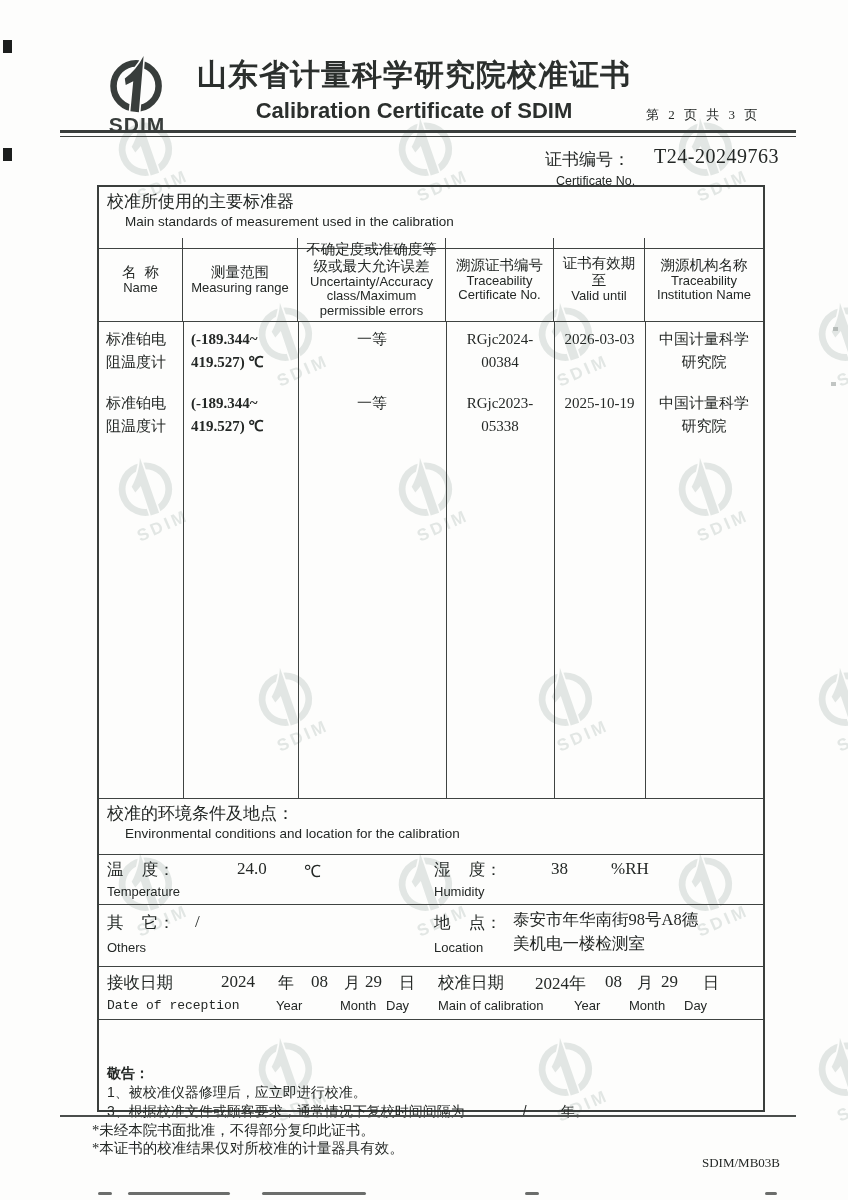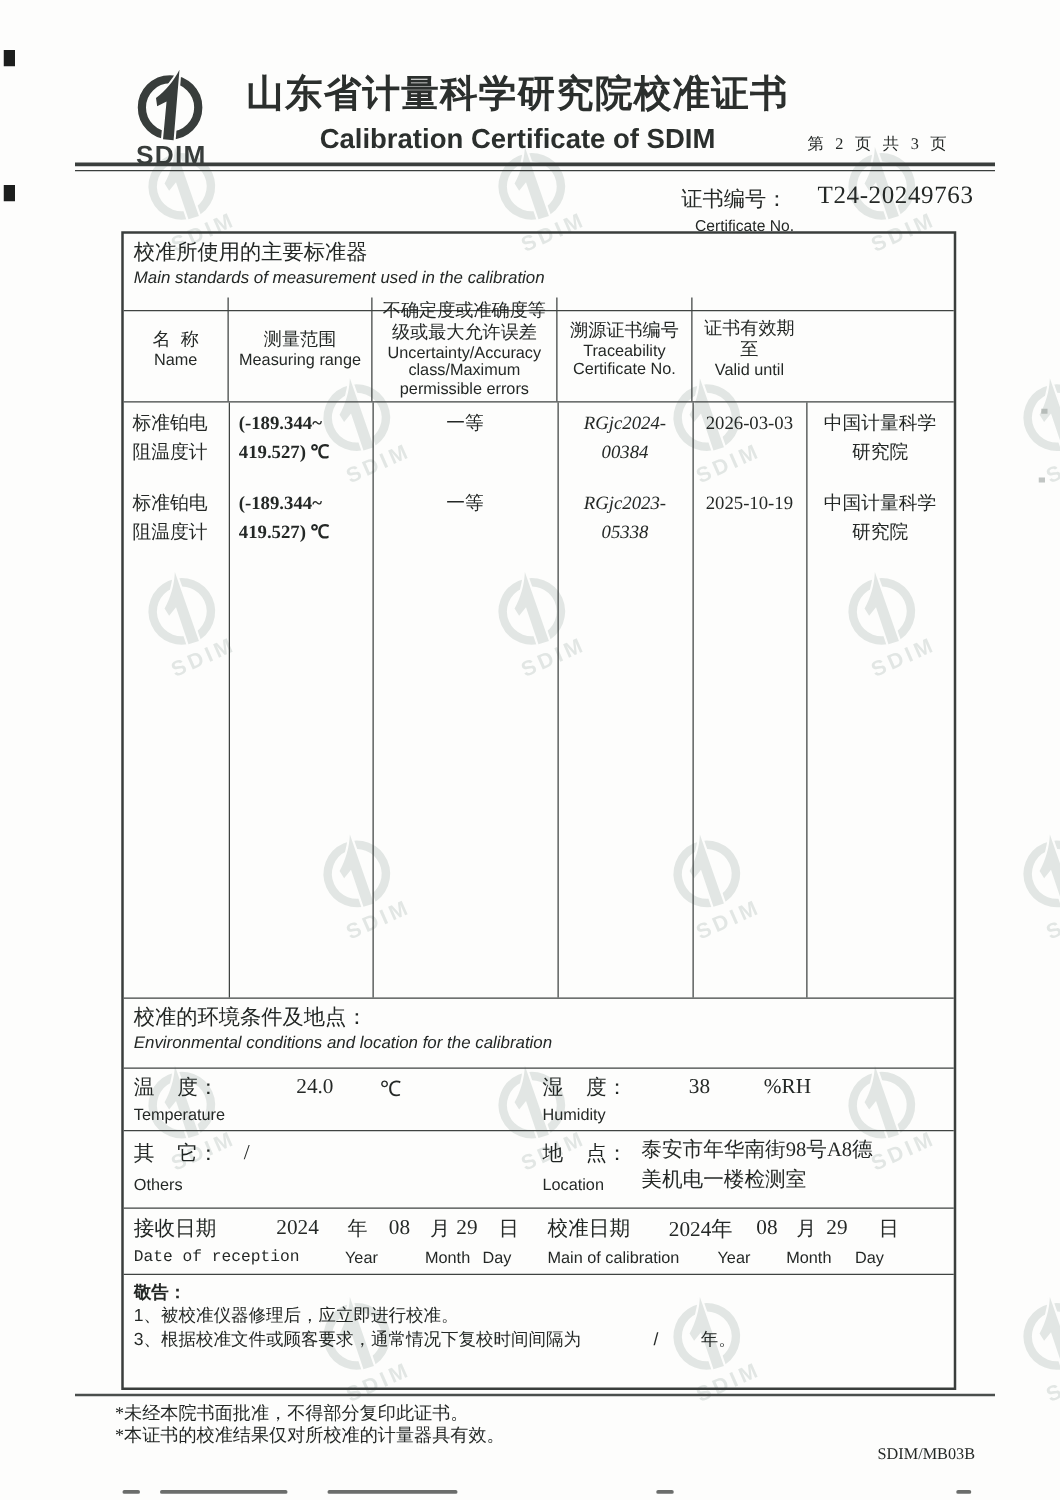--- a/index.html
+++ b/index.html
@@ -37,55 +37,55 @@
   .certno-en{position:absolute;left:556px;top:174px;
     font-family:"Liberation Sans",sans-serif;font-size:12.5px;}
   
   .main-table{position:absolute;left:97px;top:185px;width:664px;height:923px;
     border:2px solid #3a3e3c;box-sizing:content-box;}
   .trow{position:absolute;left:0;width:664px;box-sizing:border-box;
     border-bottom:1.5px solid #3f4341;}
   .sec-title-zh{font-family:"Liberation Sans",sans-serif;font-size:17px;
     color:#222624;padding:3px 0 0 8px;}
   .sec-title-en{font-family:"Liberation Sans",sans-serif;font-size:13.5px;
-    padding:1px 0 0 8px;font-style:italic;}
+    padding:1px 0 0 26px;}
   .row-sec1{top:0;height:62px;}
   .row-colhead{top:51px;height:84px;display:flex;}
   .col{box-sizing:border-box;border-right:1.5px solid #3f4341;display:flex;
     flex-direction:column;align-items:center;justify-content:center;text-align:center;
     font-family:"Liberation Sans",sans-serif;padding:2px 3px;}
   .col:last-child{border-right:none;}
   .col .zh{font-size:14.5px;line-height:1.18;white-space:pre-wrap;}
   .col .en{font-size:13px;line-height:1.1;}
   .c1{width:84px;}.c2{width:115px;}.c3{width:148px;}.c4{width:108px;}.c5{width:91px;}.c6{width:118px;}
   .c5 .zh{width:76px;}
   .row-body{top:135px;height:477px;border-bottom:1.5px solid #3f4341;}
   .vline{position:absolute;top:0;bottom:0;width:0;border-left:1.5px solid #3f4341;}
   .std-row{position:absolute;left:0;width:664px;display:flex;font-size:15px;line-height:1.5;}
   .std-cell{box-sizing:border-box;padding:0 4px;}
   .std-c1{width:84px;padding-left:7px;}
   .std-c2{width:115px;padding-left:8px;font-weight:bold;}
   .std-c3{width:148px;text-align:center;}
-  .std-c4{width:108px;text-align:center;font-style:italic;}
+  .std-c4{width:108px;text-align:center;}
   .std-c5{width:91px;text-align:center;}
   .std-c6{width:118px;text-align:center;}
   .row-sec2{top:612px;height:56px;}
   .row-env1{top:668px;height:50px;}
   .row-env2{top:718px;height:62px;}
   .row-dates{top:780px;height:53px;}
   .row-notice{top:833px;height:90px;border-bottom:none;}
   .abs{position:absolute;}
   .lbl-zh{font-family:"Liberation Sans",sans-serif;font-size:16.5px;white-space:pre;color:#1f2422;}
   .lbl-en{font-family:"Liberation Sans",sans-serif;font-size:13px;}
   .val{font-size:17px;}
   .loc-val{font-size:16.5px;line-height:1.45;width:256px;}
   .date-num{font-size:17px;}
   .date-unit{font-size:16px;}
   .notice{font-family:"Liberation Sans",sans-serif;font-size:14px;
-    line-height:19px;padding:4px 8px;}
+    line-height:19px;padding:4px 8px;margin-top:40px;}
   .notice .n-title{font-weight:bold;}
   .gap-wide{display:inline-block;width:58px;}
   .gap-small{display:inline-block;width:34px;}
   
   .footer-rule{position:absolute;left:60px;top:1115px;width:736px;height:0;
     border-top:2px solid #4a4e4c;}
   .footnote1{position:absolute;left:92px;top:1121px;font-size:14.5px;}
   .footnote2{position:absolute;left:92px;top:1139px;font-size:14.5px;}
   .form-code{position:absolute;left:702px;top:1155px;font-size:13px;}
   
@@ -279,20 +279,24 @@
           <div class="en">Uncertainty/Accuracy class/Maximum permissible errors</div>
         </div>
         <div class="col c4">
           <div class="zh">溯源证书编号</div>
           <div class="en">Traceability Certificate No.</div>
         </div>
         <div class="col c5">
           <div class="zh">证书有效期至</div>
           <div class="en">Valid until</div>
         </div>
+        <div class="col c6">
+          <div class="zh">溯源机构名称</div>
+          <div class="en">Traceability Institution Name</div>
+        </div>
       </div>
 
       <div class="trow row-body">
         <div class="vline" style="left:84px;"></div>
         <div class="vline" style="left:199px;"></div>
         <div class="vline" style="left:347px;"></div>
         <div class="vline" style="left:455px;"></div>
         <div class="vline" style="left:546px;"></div>
 
         <div class="std-row" style="top:6px;">

